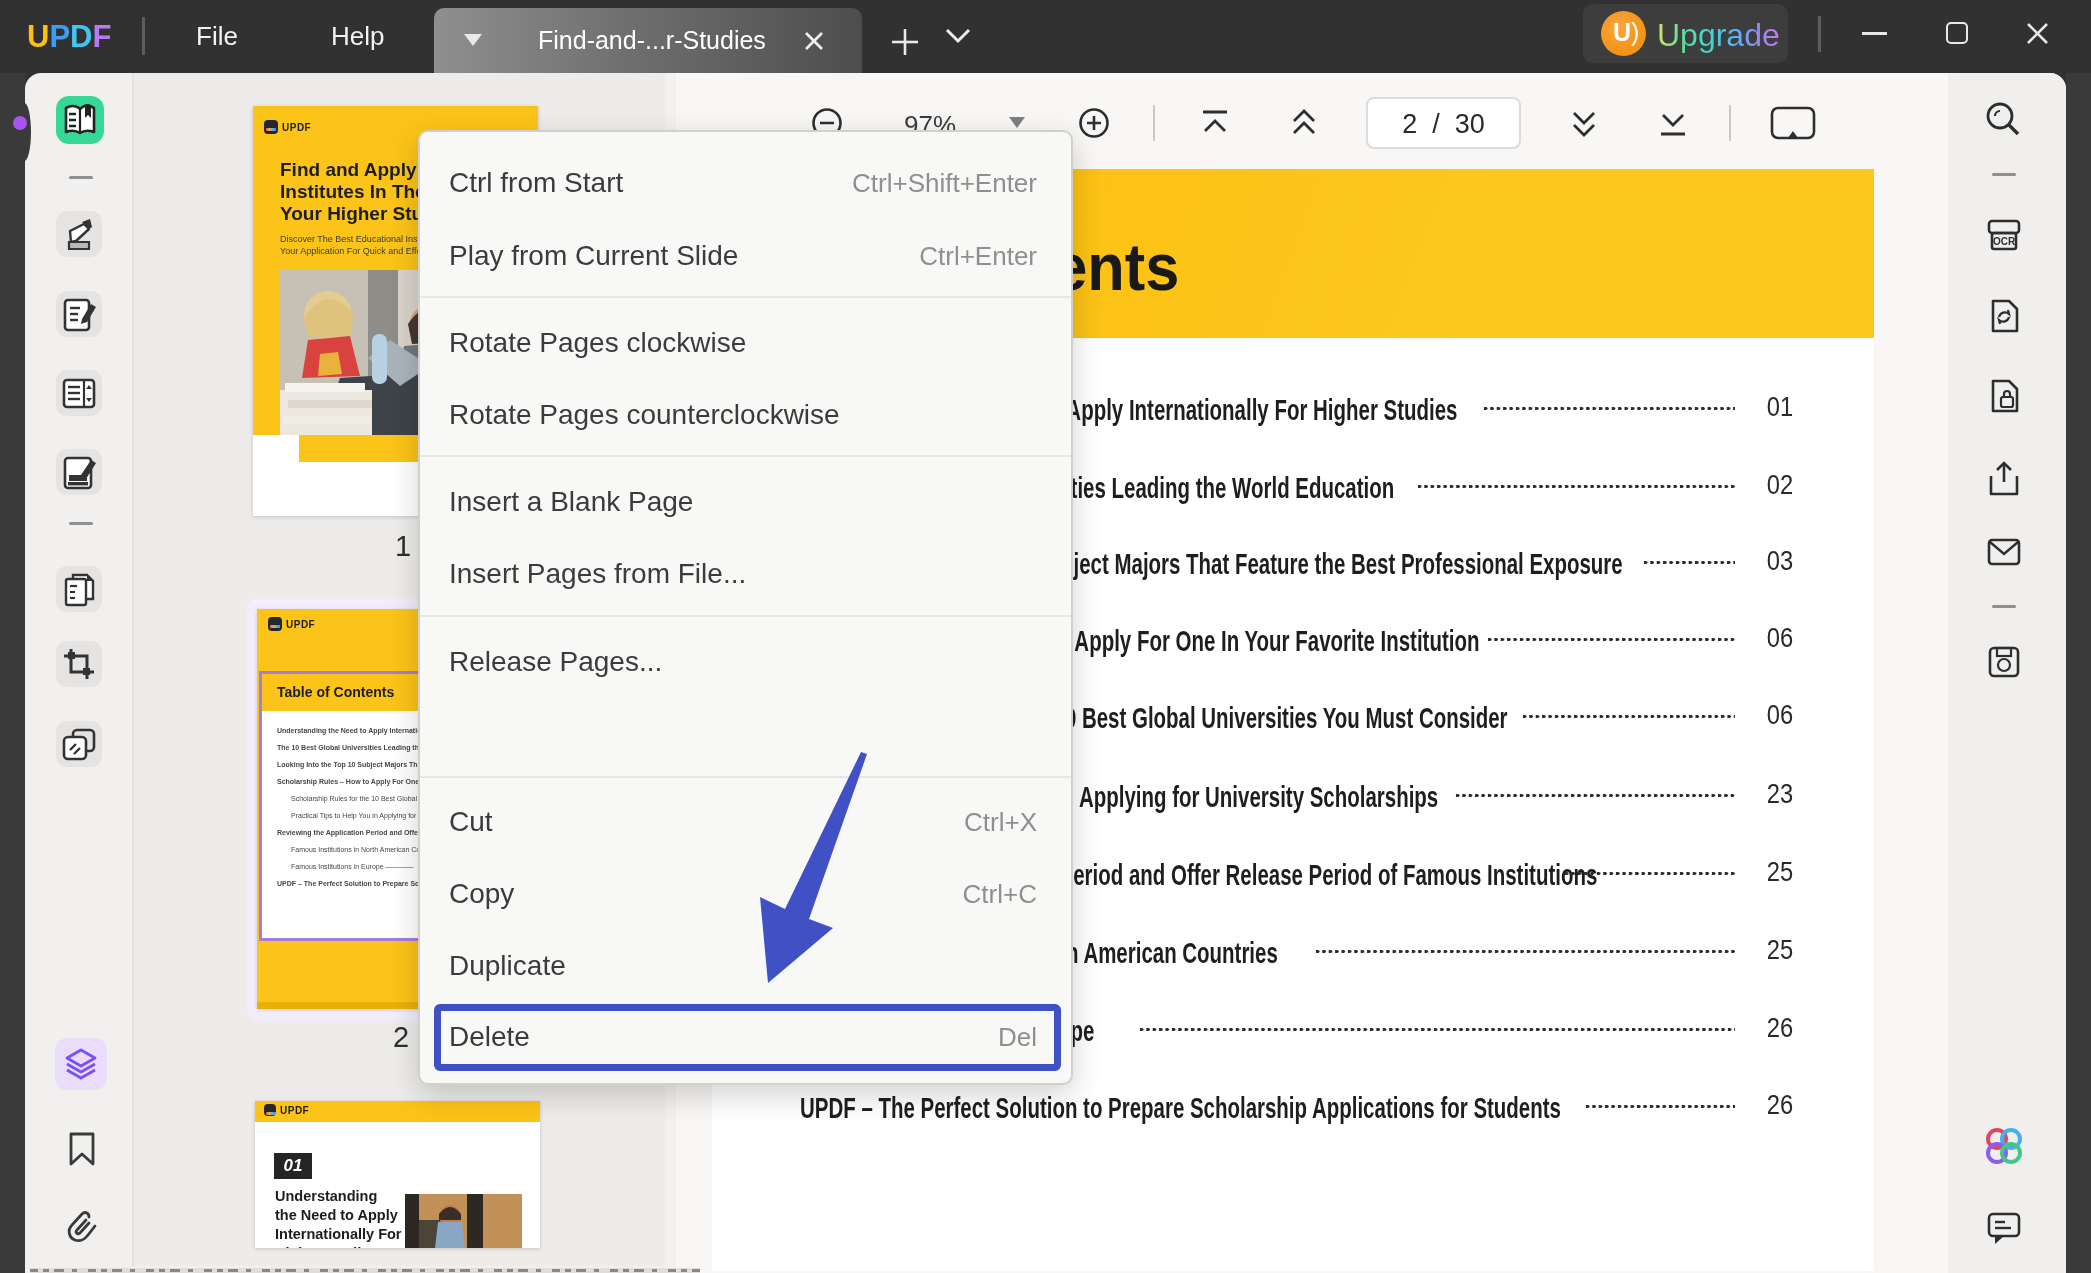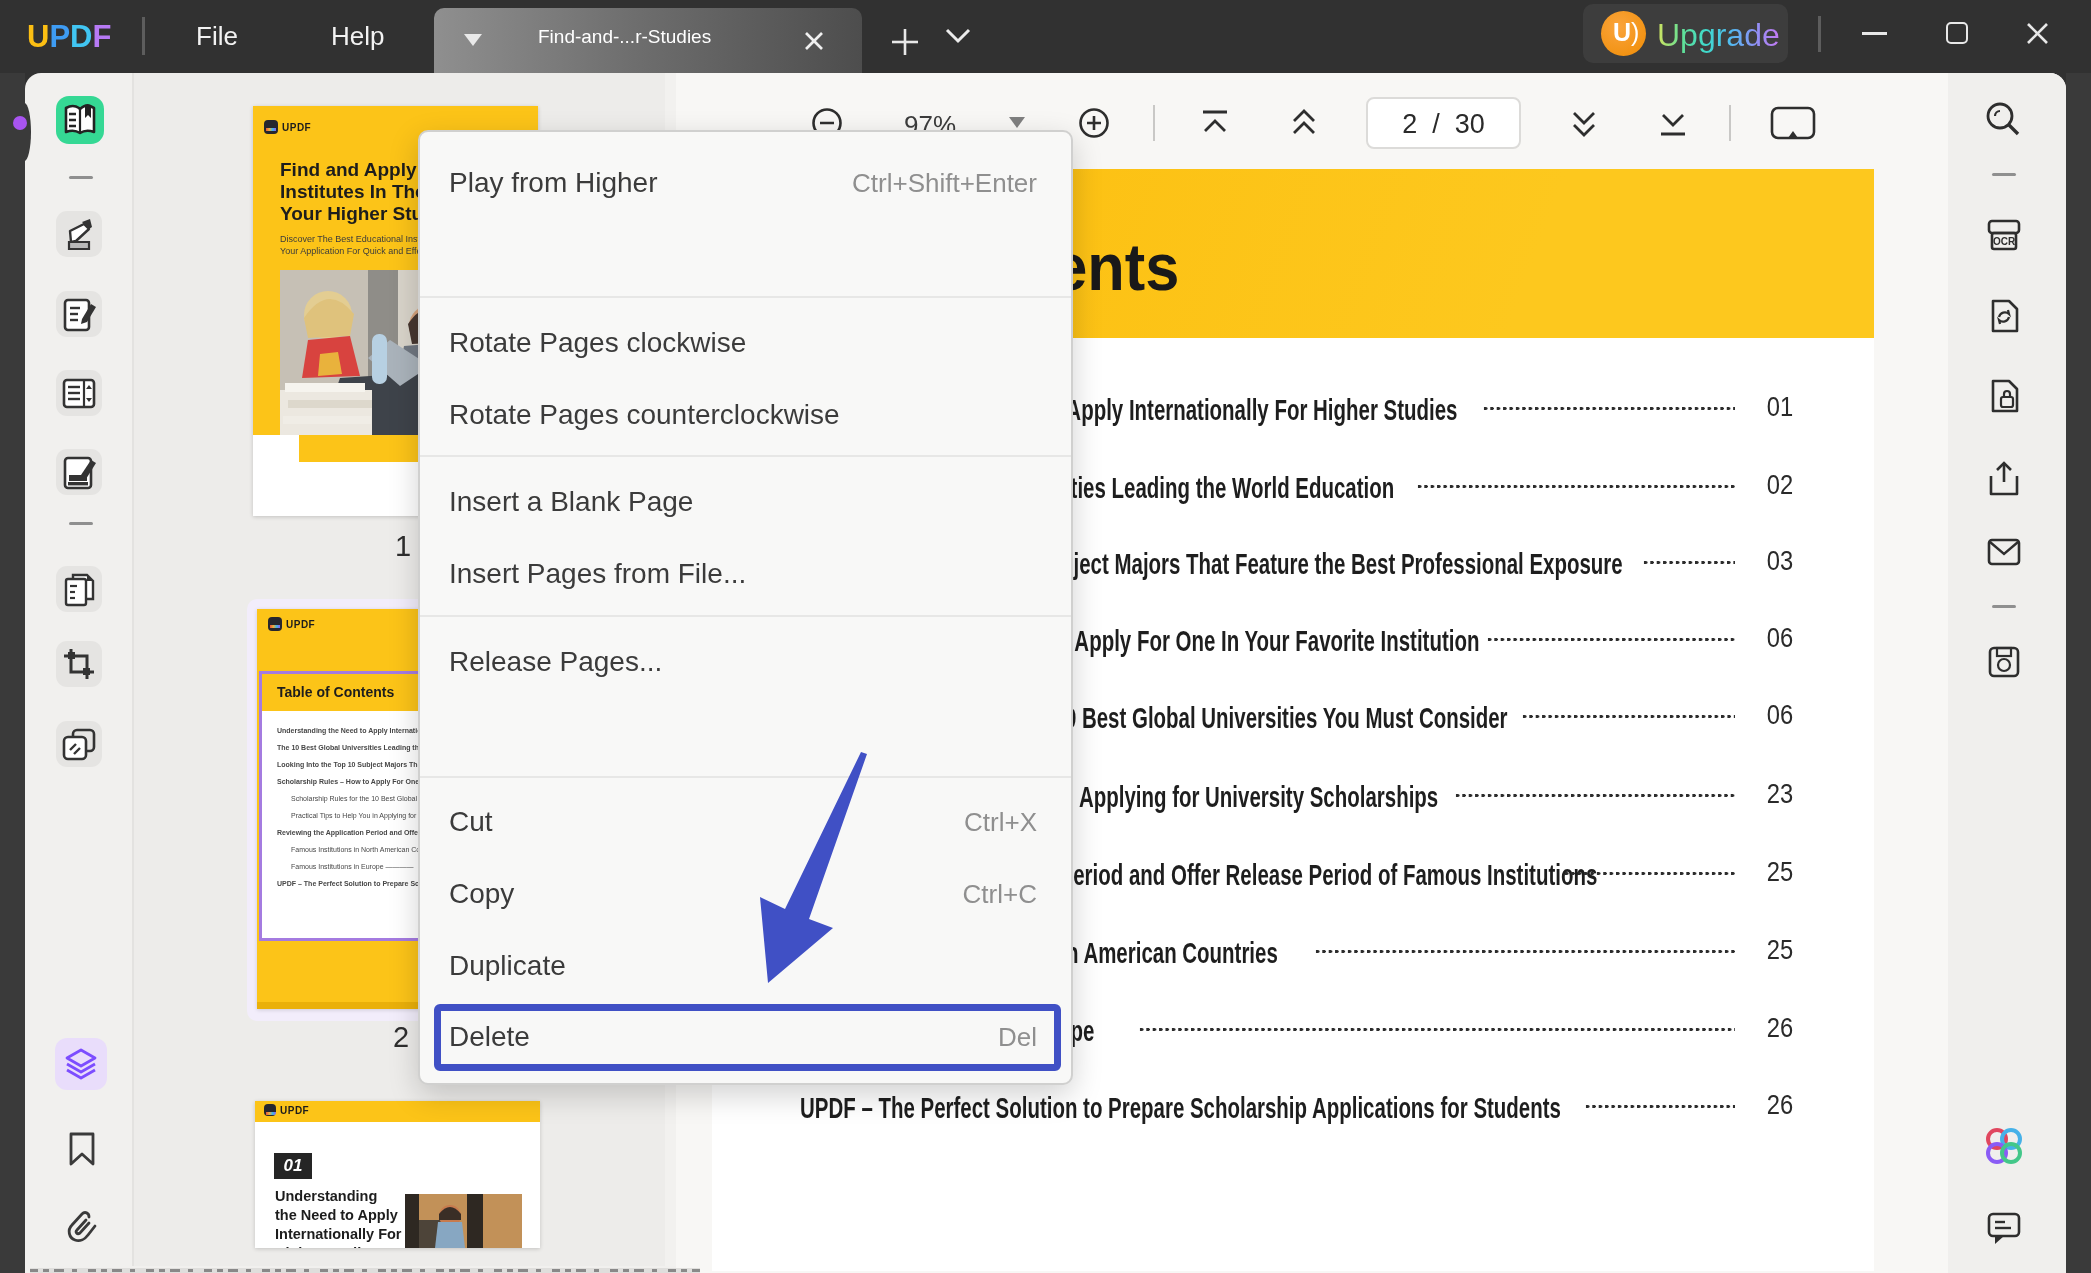--- a/index.html
+++ b/index.html
@@ -9,21 +9,21 @@
 
   
   #titlebar { position:absolute; left:0; top:0; width:2091px; height:73px; background:#313131; }
   #logo { position:absolute; left:27px; top:19px; font-size:31px; font-weight:bold; letter-spacing:0px; }
   #logo span.u{color:#fcbf13;} #logo span.p{color:#3e9cf3;} #logo span.d{color:#41c5f2;} #logo span.f{color:#b77af5;}
   .menuitem { position:absolute; top:21px; color:#f2f2f2; font-size:26px; }
   #vsep1 { position:absolute; left:142px; top:17px; width:3px; height:38px; background:#5d5d5d; }
 
   #tab { position:absolute; left:434px; top:8px; width:428px; height:65px; border-radius:10px 10px 0 0;
          background:linear-gradient(90deg,#8f8f8f 0%,#6f6f6f 45%,#4d4d4d 100%); }
-  #tabtitle { position:absolute; left:104px; top:18px; color:#fff; font-size:19px; }
+  #tabtitle { position:absolute; left:104px; top:18px; color:#fff; font-size:25px; }
   #tabchev { position:absolute; left:30px; top:26px; width:0; height:0; border-left:9px solid transparent; border-right:9px solid transparent; border-top:12px solid #e9e9e9;}
 
   
   #leftedge { position:absolute; left:0; top:73px; width:25px; height:1200px; background:#3a3a3a; }
   #rightedge { position:absolute; left:2066px; top:73px; width:25px; height:1200px; background:#3a3a3a; }
   #shell { position:absolute; left:25px; top:73px; width:2041px; height:1200px; background:#f1f0ee; border-radius:16px 16px 0 0; overflow:hidden; }
 
   
   #thumbpanel { position:absolute; left:107px; top:0; width:533px; height:1193px; background:#edecea; border-left:2px solid #e3e2e0; }
   
@@ -377,22 +377,26 @@
   </svg>
 </div>
 <div class="abs" style="left:20px; top:103px; width:11px; height:58px; background:#3a3a3a; border-radius:0 60% 60% 0 / 0 50% 50% 0;"></div>
 <div class="abs" style="left:13px; top:116px; width:14px; height:14px; border-radius:50%; background:#a854f0;"></div>
 <div class="abs" style="left:30px; top:1268px; width:670px; height:5px; background:#dcdbd9;
      background-image:repeating-linear-gradient(90deg,#777 0 8px,transparent 8px 13px,#777 13px 19px,transparent 19px 24px,#777 24px 34px,transparent 34px 42px,#777 42px 47px,transparent 47px 58px);
      background-size:100% 3px; background-position:0 1px; background-repeat:no-repeat; opacity:0.85;"></div>
 
 <div id="menu">
   <div class="mi" style="top:14px;">
-      <div class="lab">Play from Higher</div>
+      <div class="lab">Ctrl from Start</div>
       <div class="sc">Ctrl+Shift+Enter</div>
+    </div>
+  <div class="mi" style="top:87px;">
+      <div class="lab">Play from Current Slide</div>
+      <div class="sc">Ctrl+Enter</div>
     </div>
   <div class="msep" style="top:164px;"></div>
   <div class="mi" style="top:174px;text-align:right;">
       <div class="lab">Rotate Pages clockwise</div>
     </div>
   <div class="mi" style="top:246px;">
       <div class="lab">Rotate Pages counterclockwise</div>
     </div>
   <div class="msep" style="top:323px;"></div>
   <div class="mi" style="top:405px;">

